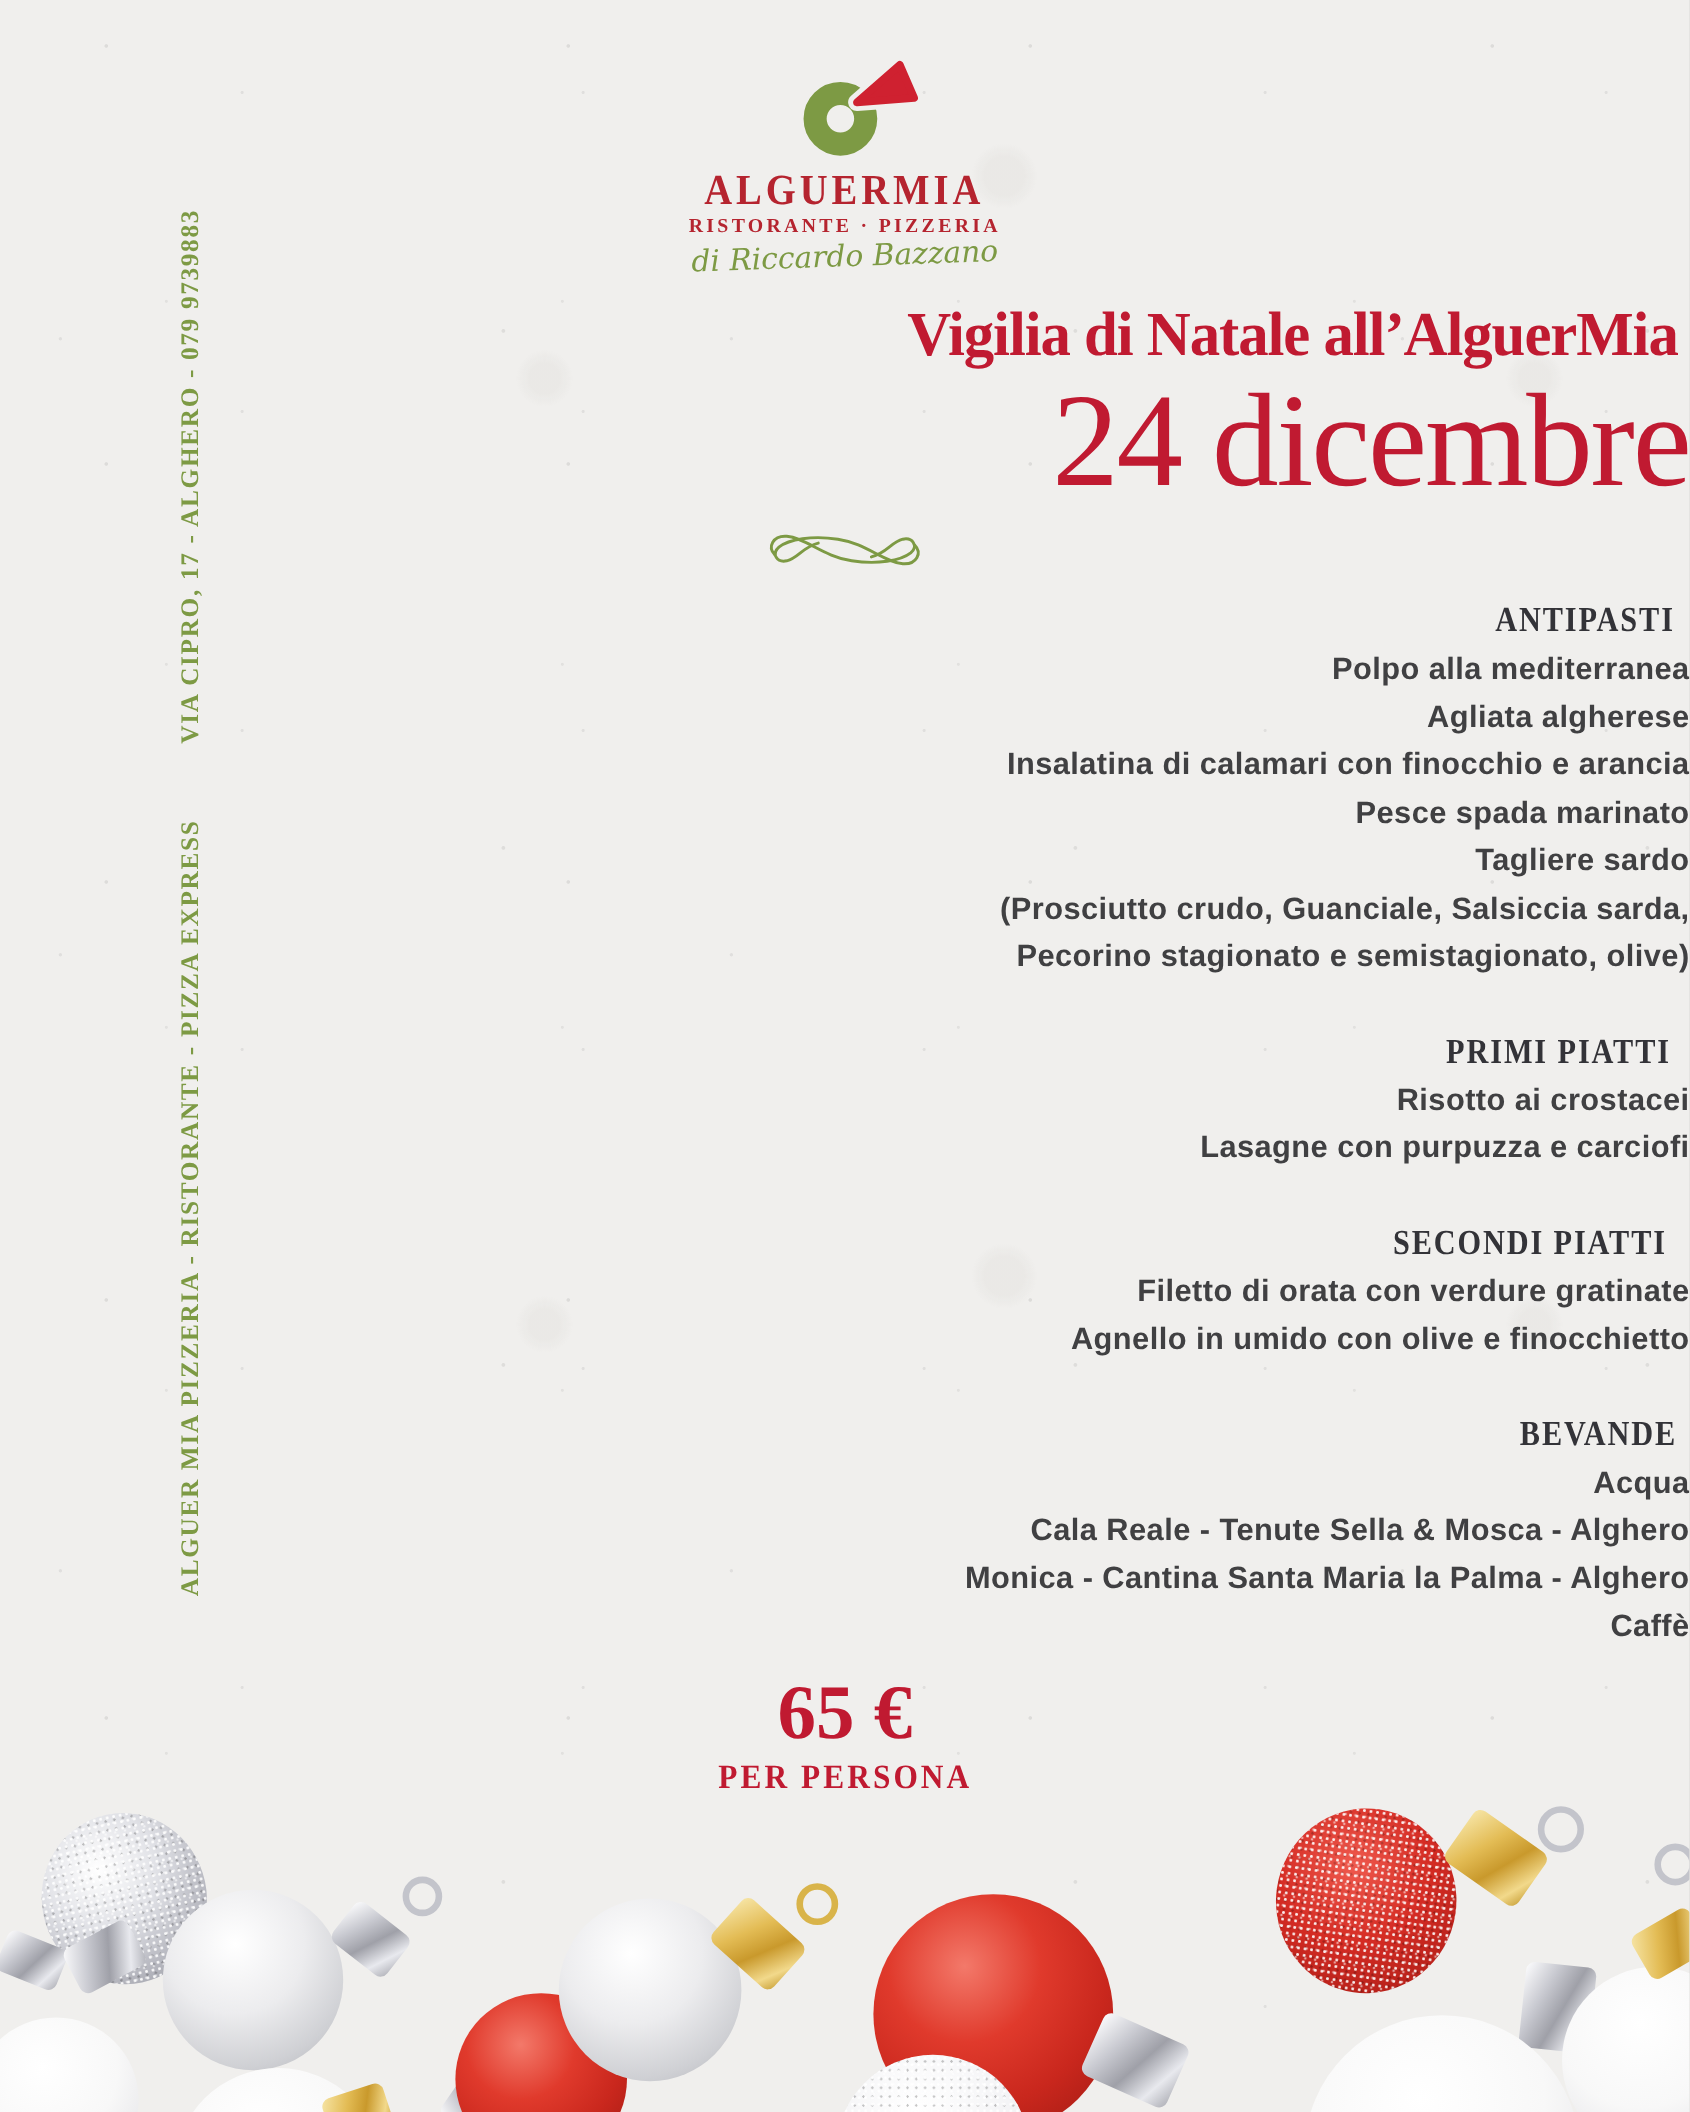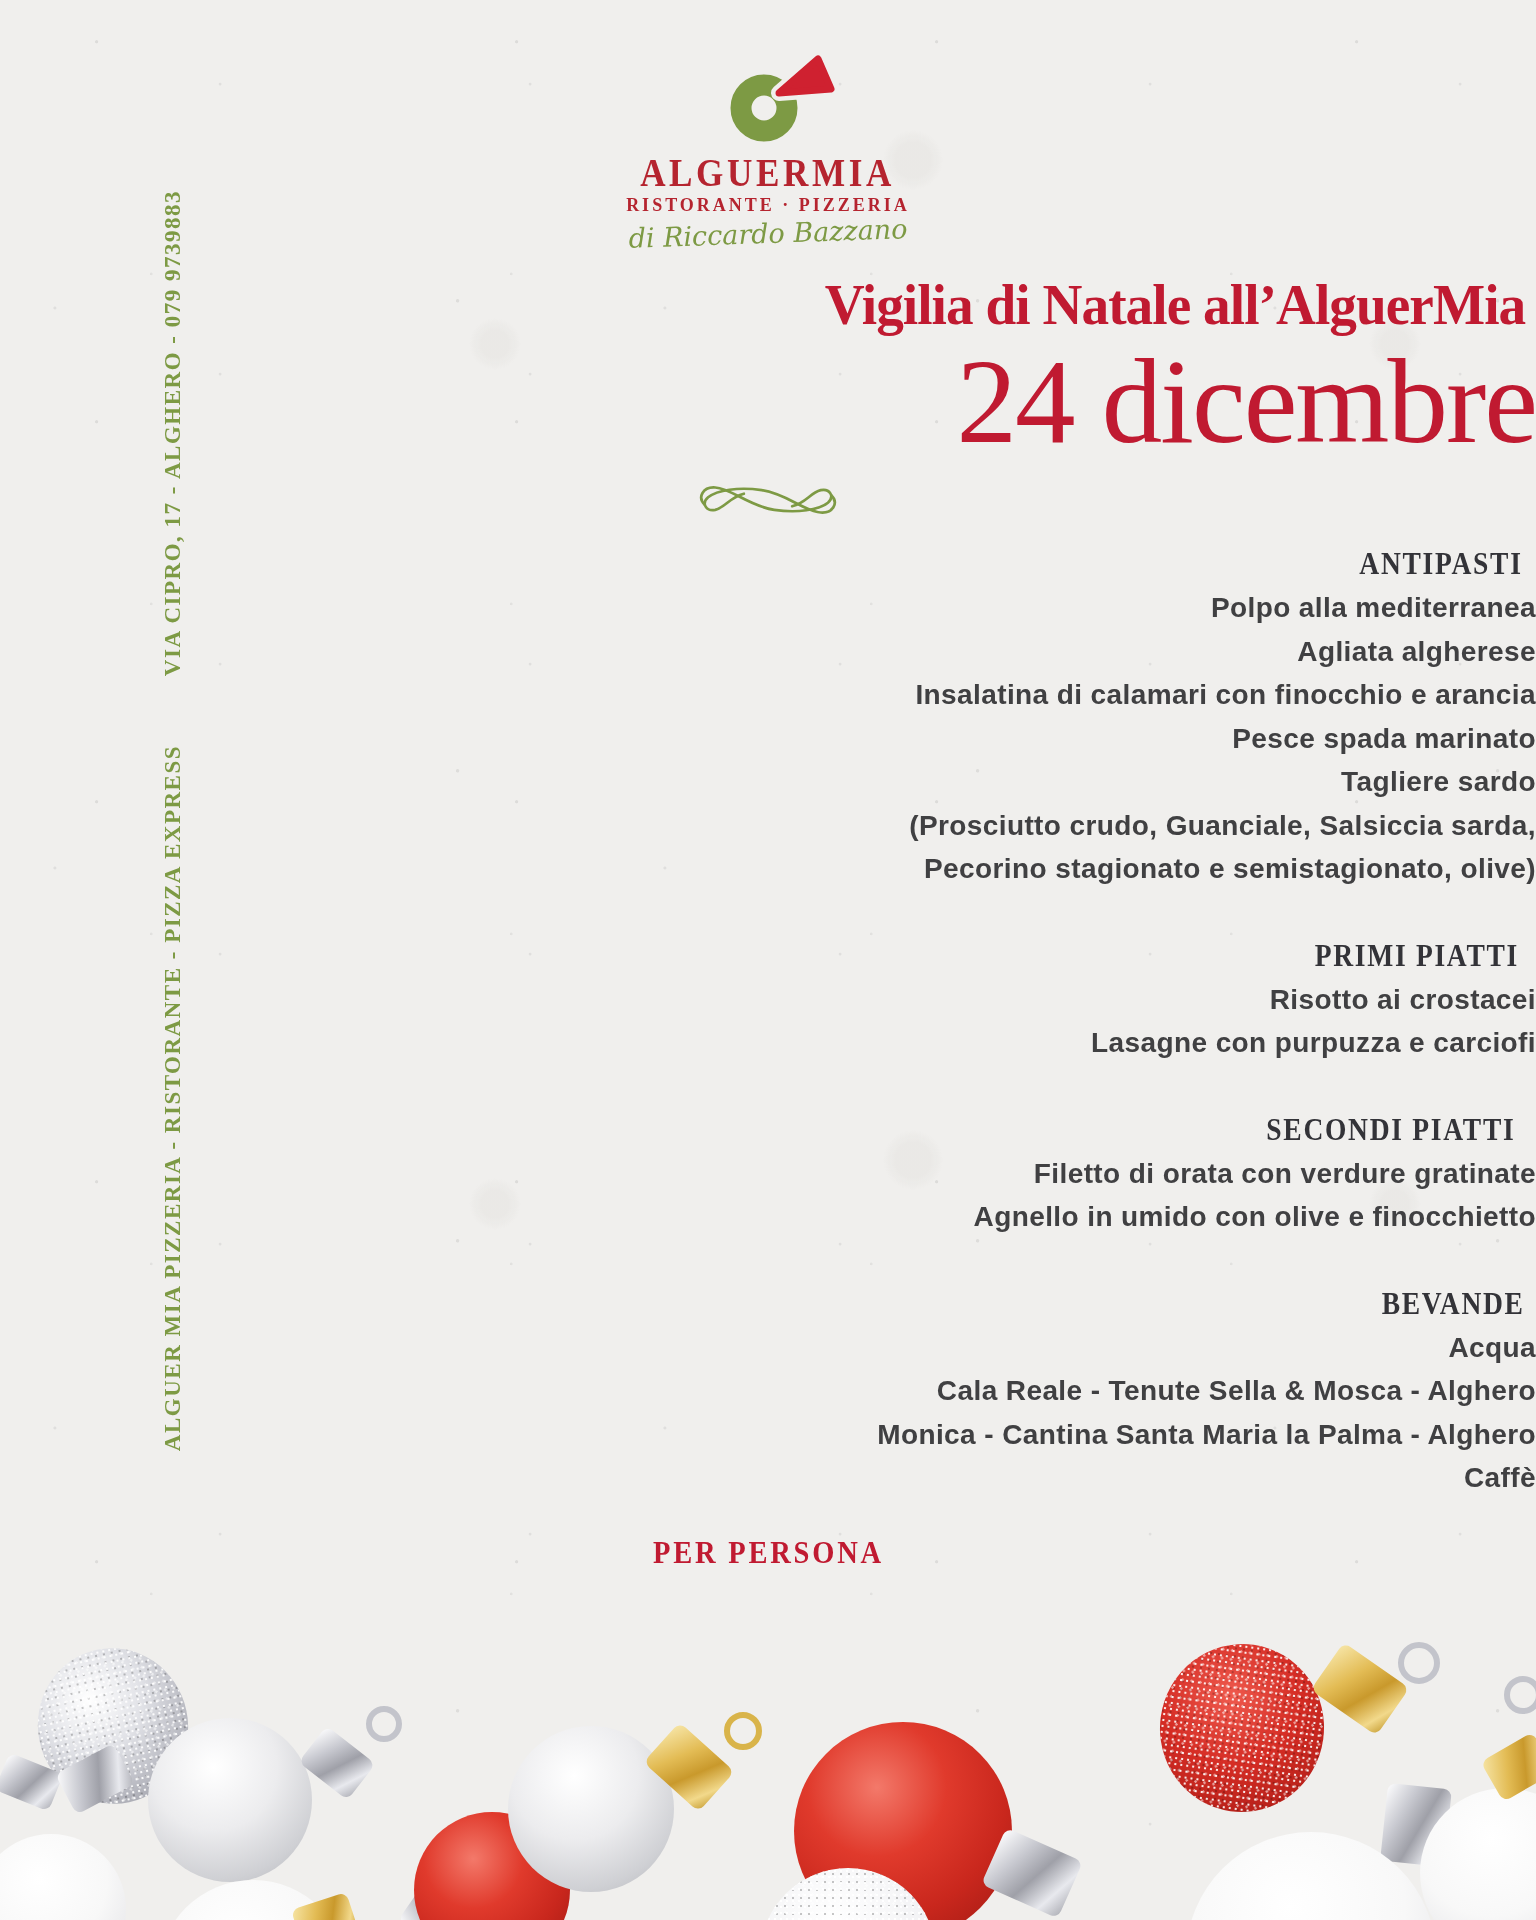--- a/index.html
+++ b/index.html
@@ -81,21 +81,21 @@
   }
   .section-title span{display:inline-block;transform:scaleX(.86);}
   .menu-item{
     font-family:"Liberation Sans",sans-serif;font-weight:700;
     color:var(--text-dark);font-size:28px;line-height:43.5px;letter-spacing:.4px;
   }
 
   
   .price{position:absolute;top:1522px;left:0;right:0;text-align:center;color:var(--accent-red);}
   .price-amount{font-size:70px;font-weight:bold;line-height:72px;}
-  .price-per{font-size:31px;font-weight:bold;letter-spacing:3px;line-height:34px;margin-top:14px;}
+  .price-per{font-size:31px;font-weight:bold;letter-spacing:3px;line-height:34px;margin-top:4px;}
   .price-per span{display:inline-block;transform:scaleX(.92);}
 
   
   .orn div{position:absolute;}
   .ball{border-radius:50%;}
   .b-pearl{background:radial-gradient(circle at 40% 30%, #ffffff 0%, #ececee 42%, #cfd0d4 74%, #b0b1b7 100%);}
   .b-white{background:radial-gradient(circle at 42% 30%, #ffffff 0%, #f8f8f8 50%, #e5e5e8 84%, #d5d5d9 100%);}
   .b-silverglitter{background:radial-gradient(circle at 38% 30%, #ffffff 0%, #e0e1e6 38%, #b7b8c0 70%, #93949c 100%);}
   .b-whiteglitter{background:radial-gradient(circle at 42% 30%, #ffffff 0%, #f4f4f6 52%, #dfdfe3 100%);}
   .b-red{background:radial-gradient(circle at 38% 30%, #f3796a 0%, #e03a2c 34%, #c9271d 64%, #9c1812 100%);}
@@ -193,20 +193,21 @@
     <div class="menu-item">Cala Reale - Tenute Sella &amp; Mosca - Alghero</div>
 
     <div class="menu-item">Monica - Cantina Santa Maria la Palma - Alghero</div>
 
     <div class="menu-item">Caffè</div>
   </div>
     </section>
   </main>
 
   <footer class="price">
+    <div class="price-amount">65 €</div>
     <div class="price-per"><span>PER PERSONA</span></div>
   </footer>
 
   <div class="orn">
     <div class="ball b-silverglitter glitter" style="left:38px;top:1648px;width:150px;height:156px;transform:rotate(-12deg)"></div>
     <div class="cap c-silver" style="left:0px;top:1762px;width:58px;height:40px;transform:rotate(22deg)"></div>
     <div class="cap c-silver" style="left:62px;top:1756px;width:66px;height:46px;transform:rotate(-28deg)"></div>
     <div class="ball b-pearl" style="left:148px;top:1718px;width:164px;height:164px"></div>
     <div class="cap c-silver" style="left:306px;top:1740px;width:62px;height:46px;transform:rotate(38deg)"></div>
     <div class="loop l-silver" style="left:366px;top:1706px;width:36px;height:36px"></div>

